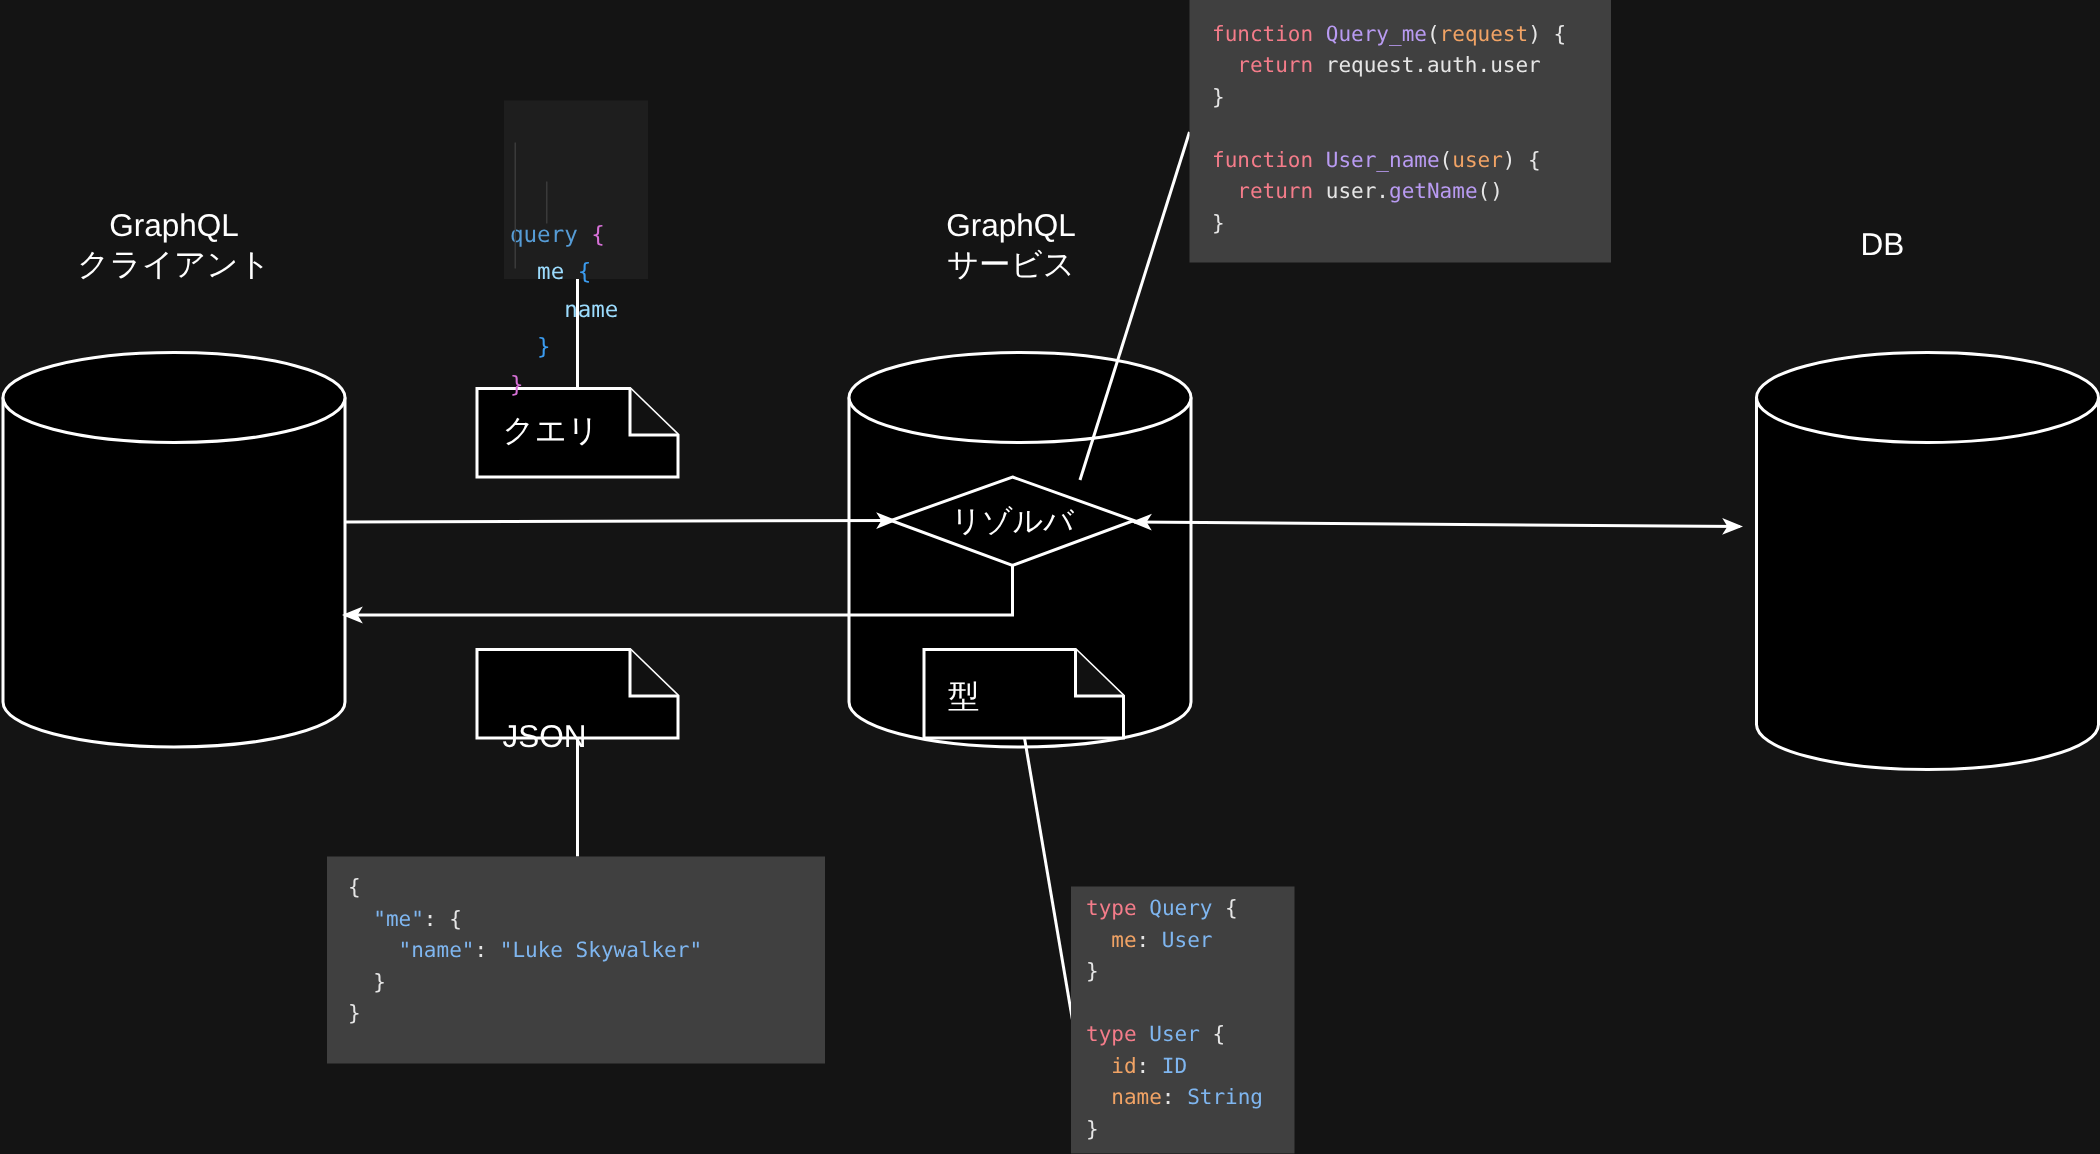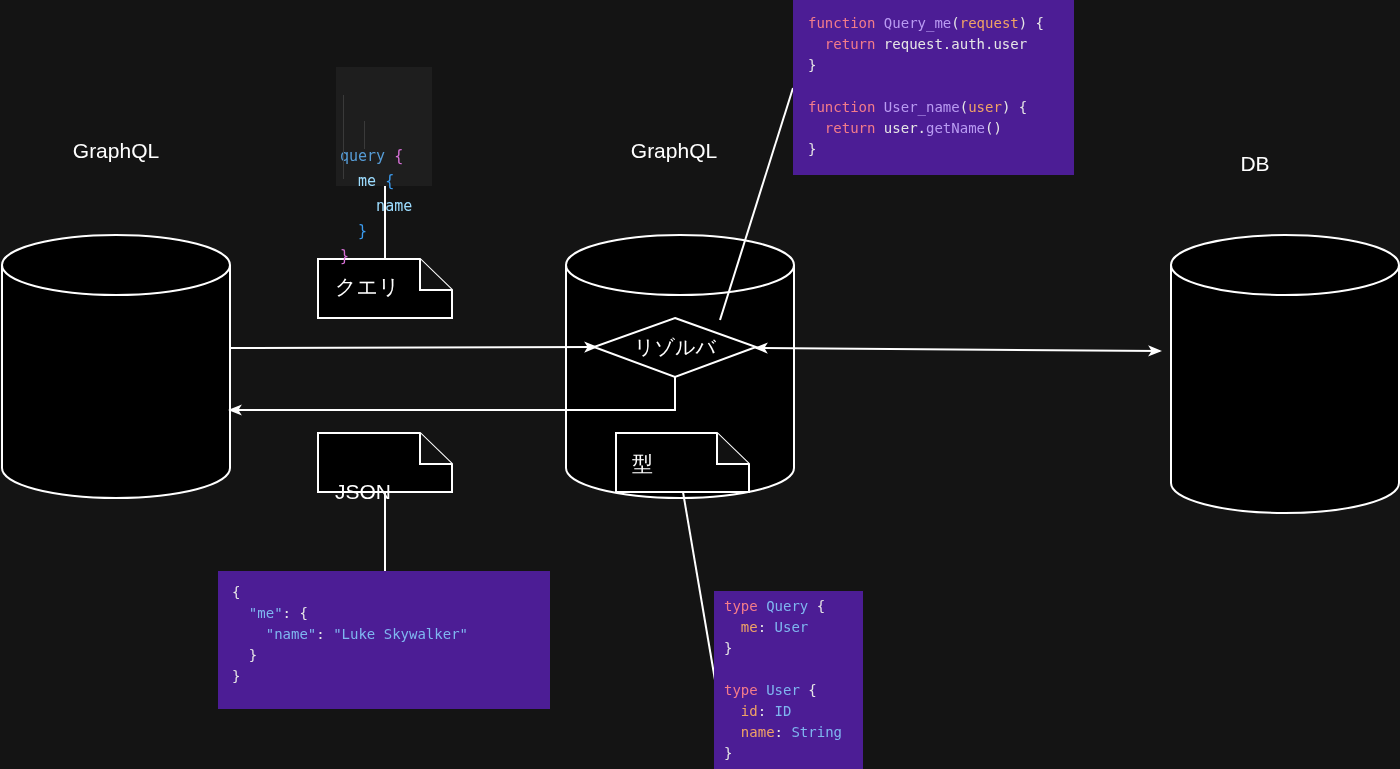--- a/index.html
+++ b/index.html
@@ -1,19 +1,19 @@
 <!DOCTYPE html>
 <html><head>
 <meta charset="utf-8">
 <style>
   html, body { margin:0; padding:0; }
   body { width:1400px; height:769px; background:#141414; position:relative; overflow:hidden; font-family:"Liberation Sans", "DejaVu Sans", sans-serif; }
   svg.diagram { position:absolute; left:0; top:0; width:1400px; height:769px; }
   .label { position:absolute; color:#ffffff; font-size:21px; text-align:center; line-height:26px; font-family:"Liberation Sans", "DejaVu Sans", sans-serif; }
-  .code { position:absolute; background:#4c1d95; font-family:"DejaVu Sans Mono", "Liberation Mono", monospace; font-size:14px; line-height:21px; color:#e6e6e6; white-space:pre; box-sizing:border-box; }
+  .code { position:absolute; background:#404040; font-family:"DejaVu Sans Mono", "Liberation Mono", monospace; font-size:14px; line-height:21px; color:#e6e6e6; white-space:pre; box-sizing:border-box; }
   .code .line { display:block; height:21px; }
   .k-red { color:#f47c8a; }
   .k-purple { color:#b99bf2; }
   .k-orange { color:#f1a365; }
   .k-blue { color:#7fb6f0; }
   .k-white { color:#e6e6e6; }
   .k-cyan { color:#9cdcfe; }
   .k-vsblue { color:#569cd6; }
   .k-pink { color:#d670d6; }
   .k-brace-blue { color:#3b9cf0; }
@@ -73,23 +73,25 @@
   </g>
 
   <g>
     <path d="M616,433 L717,433 L749,464 L749,492 L616,492 Z" fill="#000" stroke="#fff" stroke-width="2"></path>
     <path d="M717,433 L717,464 L749,464" fill="#111" stroke="#fff" stroke-width="2"></path>
   </g>
 </svg>
 
 <div class="label" style="left:16px; top:138px; width:200px;">
   <div>GraphQL</div>
+  <div>クライアント</div>
 </div>
 <div class="label" style="left:574px; top:138px; width:200px;">
   <div>GraphQL</div>
+  <div>サービス</div>
 </div>
 <div class="label" style="left:1205px; top:151px; width:100px;">DB</div>
 
 <div class="doc-text" style="left:335px; top:273px; width:100px;">クエリ</div>
 <div class="doc-text" style="left:335px; top:450px; width:100px;margin-top:30px;">JSON</div>
 <div class="doc-text" style="left:632px; top:450px; width:100px;">型</div>
 
 <div class="resolver-text" style="left:615px; top:334px;">リゾルバ</div>
 
 <div class="code" style="left:336px; top:67px; width:96px; height:119px; background:#1e1e1e; padding:2px 0 0 4px; font-size:15px; line-height:25px;">

